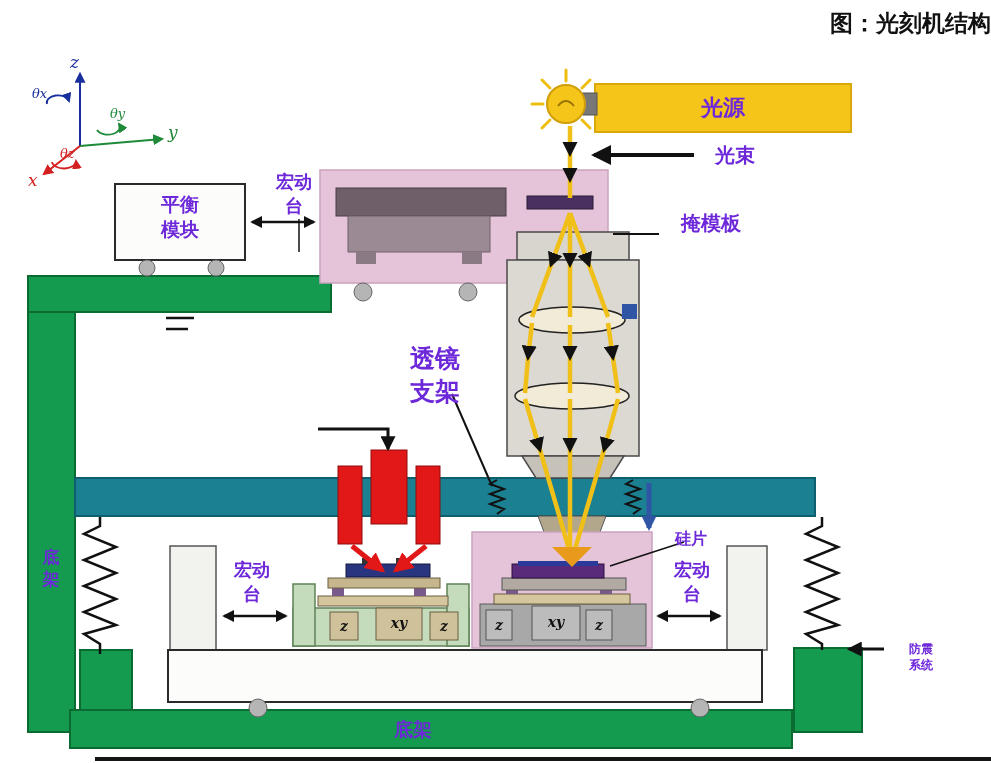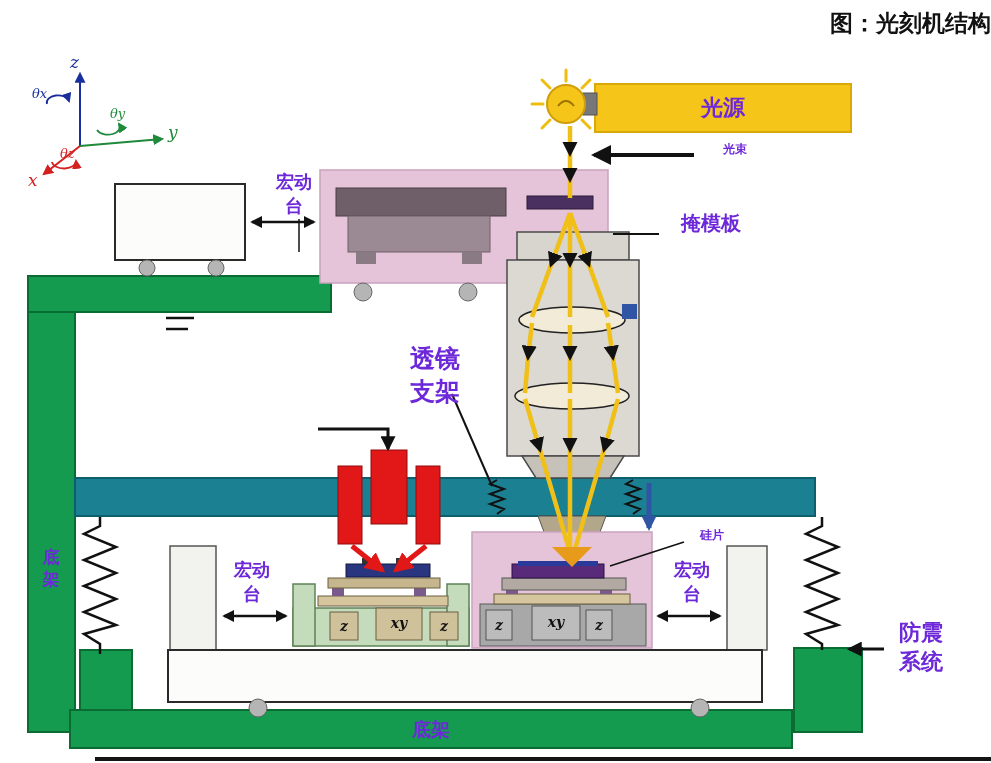--- a/index.html
+++ b/index.html
@@ -192,37 +192,39 @@
   </g>
 
   <circle cx="258" cy="708" r="9" fill="#b5b5b5" stroke="#666"></circle>
   <circle cx="700" cy="708" r="9" fill="#b5b5b5" stroke="#666"></circle>
 
   <rect x="95" y="757" width="896" height="4" fill="#141414"></rect>
 </svg>
 
 <div class="title" style="left:0;top:8px;width:991px;">图：光刻机结构</div>
 
+<div class="lbl" style="left:117px;top:192px;width:126px;font-size:19px;">平衡
+模块</div>
 <div class="lbl" style="left:266px;top:170px;width:56px;font-size:18px;">宏动
 台</div>
 <div class="lbl" style="left:595px;top:84px;width:256px;height:48px;line-height:48px;font-size:22px;">光源</div>
-<div class="lbl" style="left:700px;top:142px;width:70px;font-size:12px;text-align:center;">光束</div>
+<div class="lbl" style="left:700px;top:142px;width:70px;font-size:20px;text-align:center;">光束</div>
 <div class="lbl" style="left:663px;top:210px;width:96px;font-size:20px;">掩模板</div>
 <div class="lbl" style="left:405px;top:342px;width:60px;font-size:25px;text-align:center;">透镜
 支架</div>
-<div class="lbl" style="left:691px;top:528px;width:42px;font-size:12px;">硅片</div>
+<div class="lbl" style="left:670px;top:528px;width:42px;font-size:16px;">硅片</div>
 <div class="lbl" style="left:224px;top:558px;width:56px;font-size:18px;">宏动
 台</div>
 <div class="lbl" style="left:664px;top:558px;width:56px;font-size:18px;">宏动
 台</div>
-<div class="lbl" style="left:886px;top:618px;width:70px;font-size:22px;">防震
+<div class="lbl" style="left:886px;top:642px;width:70px;font-size:12px;">防震
 系统</div>
 <div class="lbl" style="left:38px;top:546px;width:26px;font-size:17px;">底
 架</div>
-<div class="lbl" style="left:70px;top:717px;width:722px;font-size:19px;">底架</div>
+<div class="lbl" style="left:52px;top:717px;width:722px;font-size:19px;">底架</div>
 
 <div class="axlbl" style="left:330px;top:618px;width:28px;">z</div>
 <div class="axlbl" style="left:376px;top:615px;width:46px;">xy</div>
 <div class="axlbl" style="left:430px;top:618px;width:28px;">z</div>
 <div class="axlbl" style="left:486px;top:617px;width:26px;">z</div>
 <div class="axlbl" style="left:532px;top:614px;width:48px;">xy</div>
 <div class="axlbl" style="left:586px;top:617px;width:26px;">z</div>
 
 </div>
 

